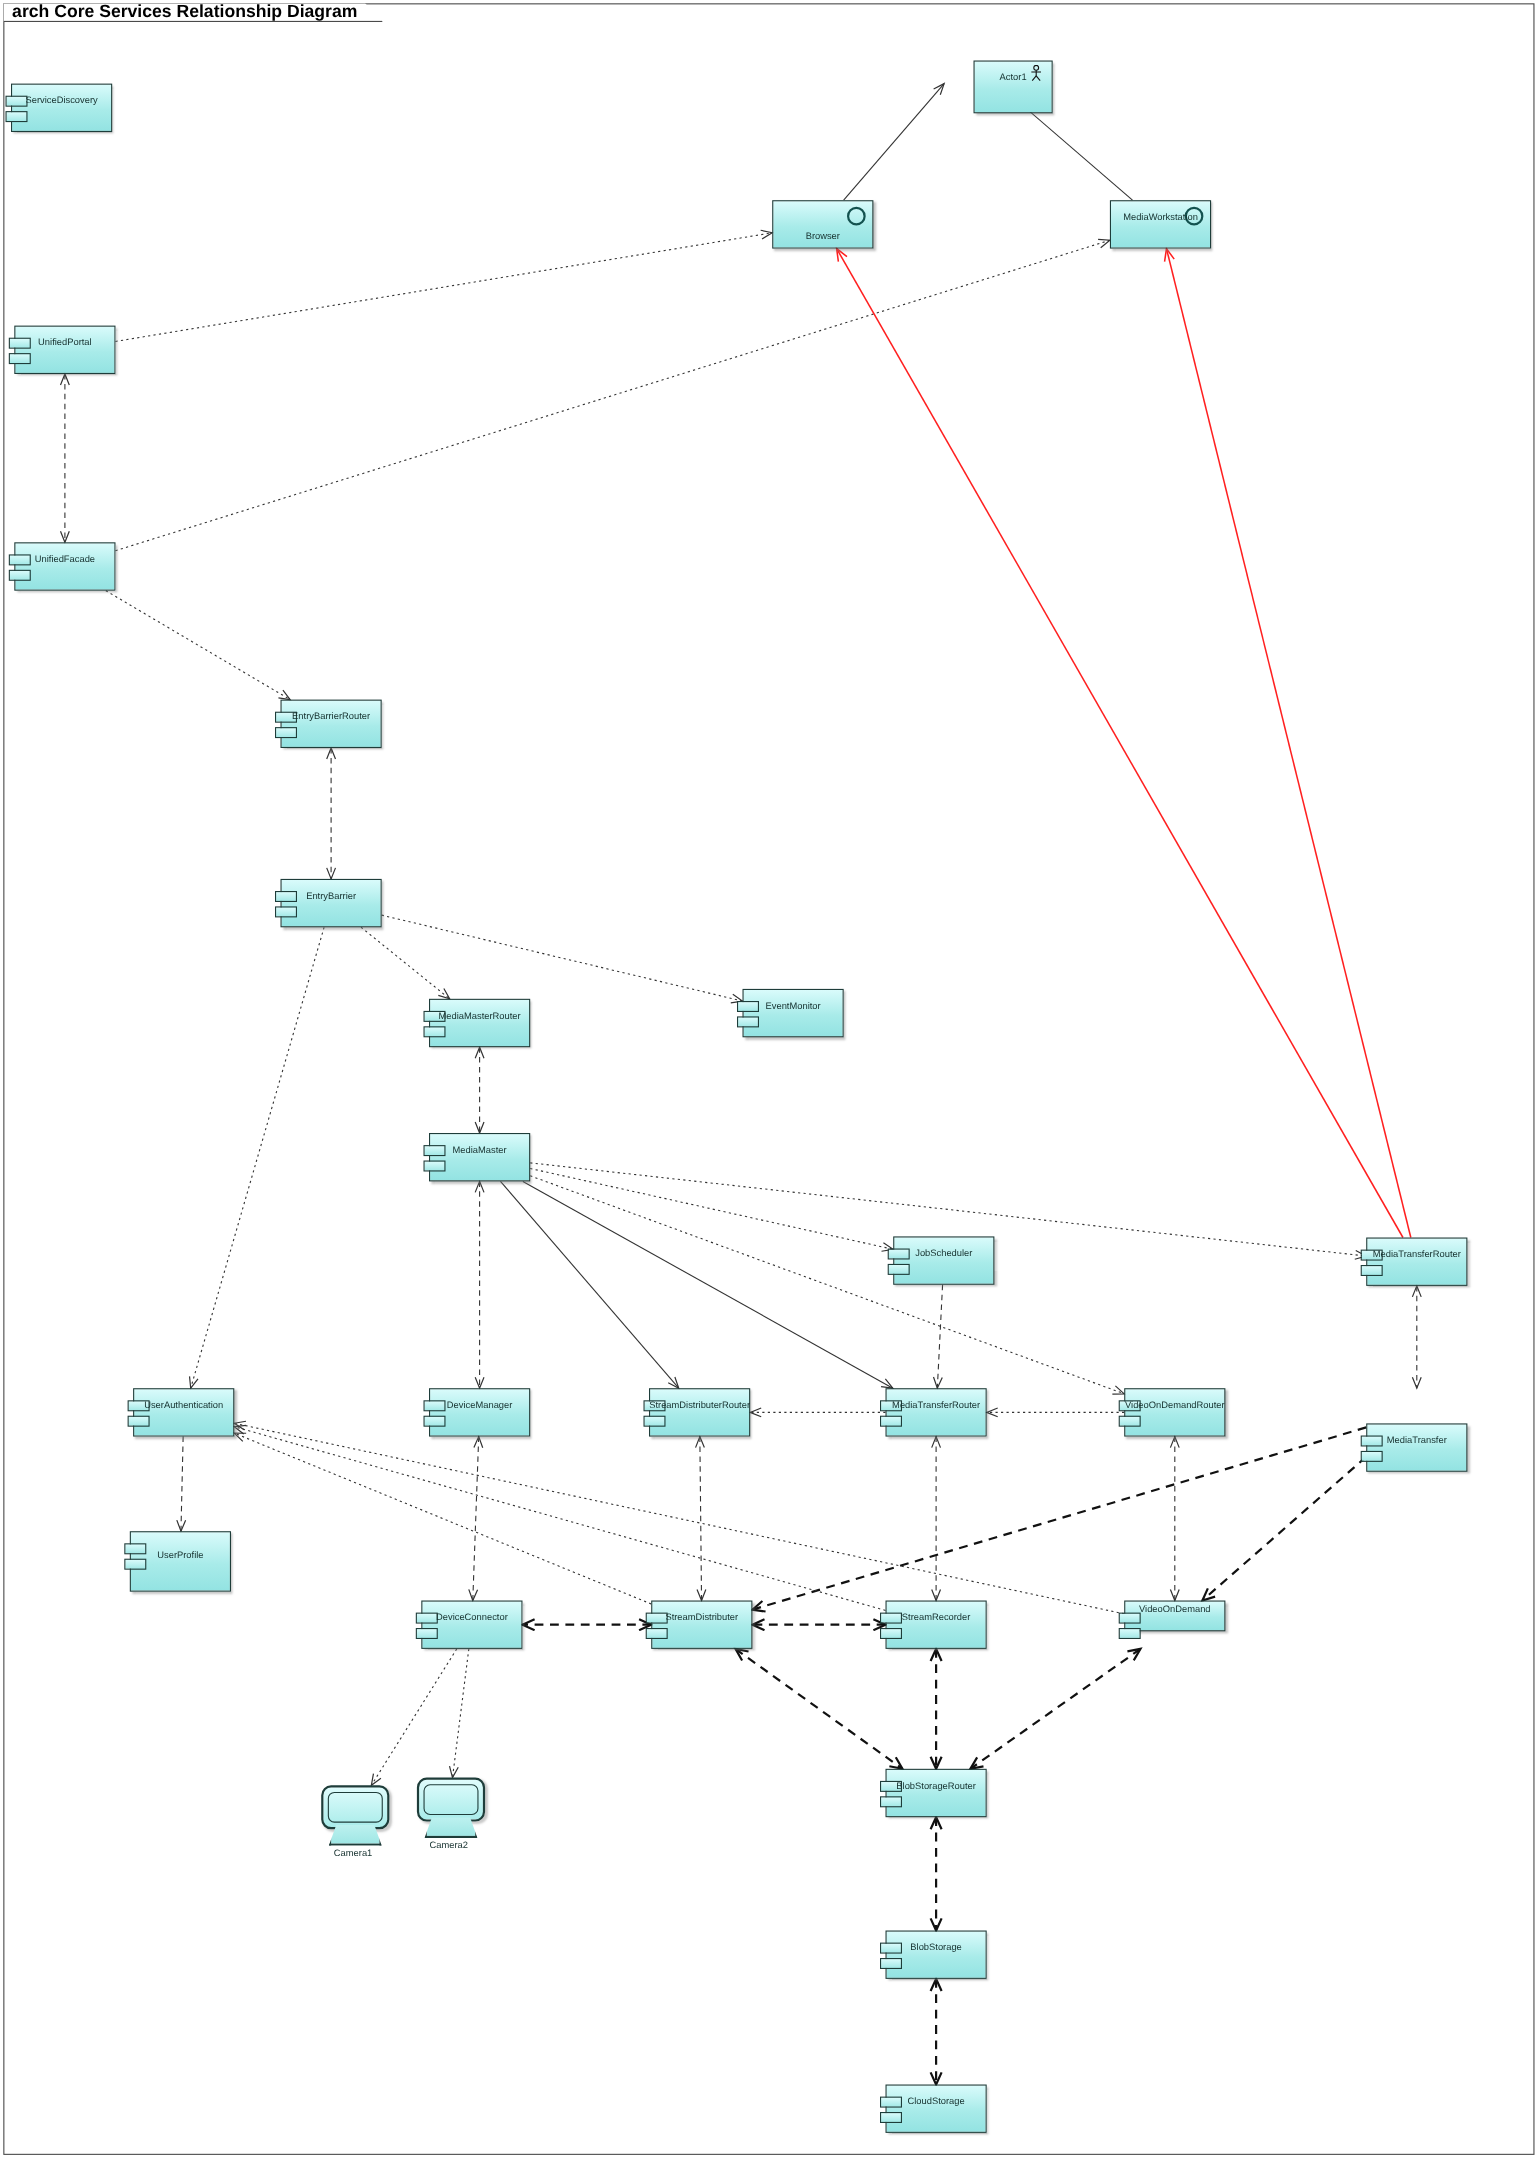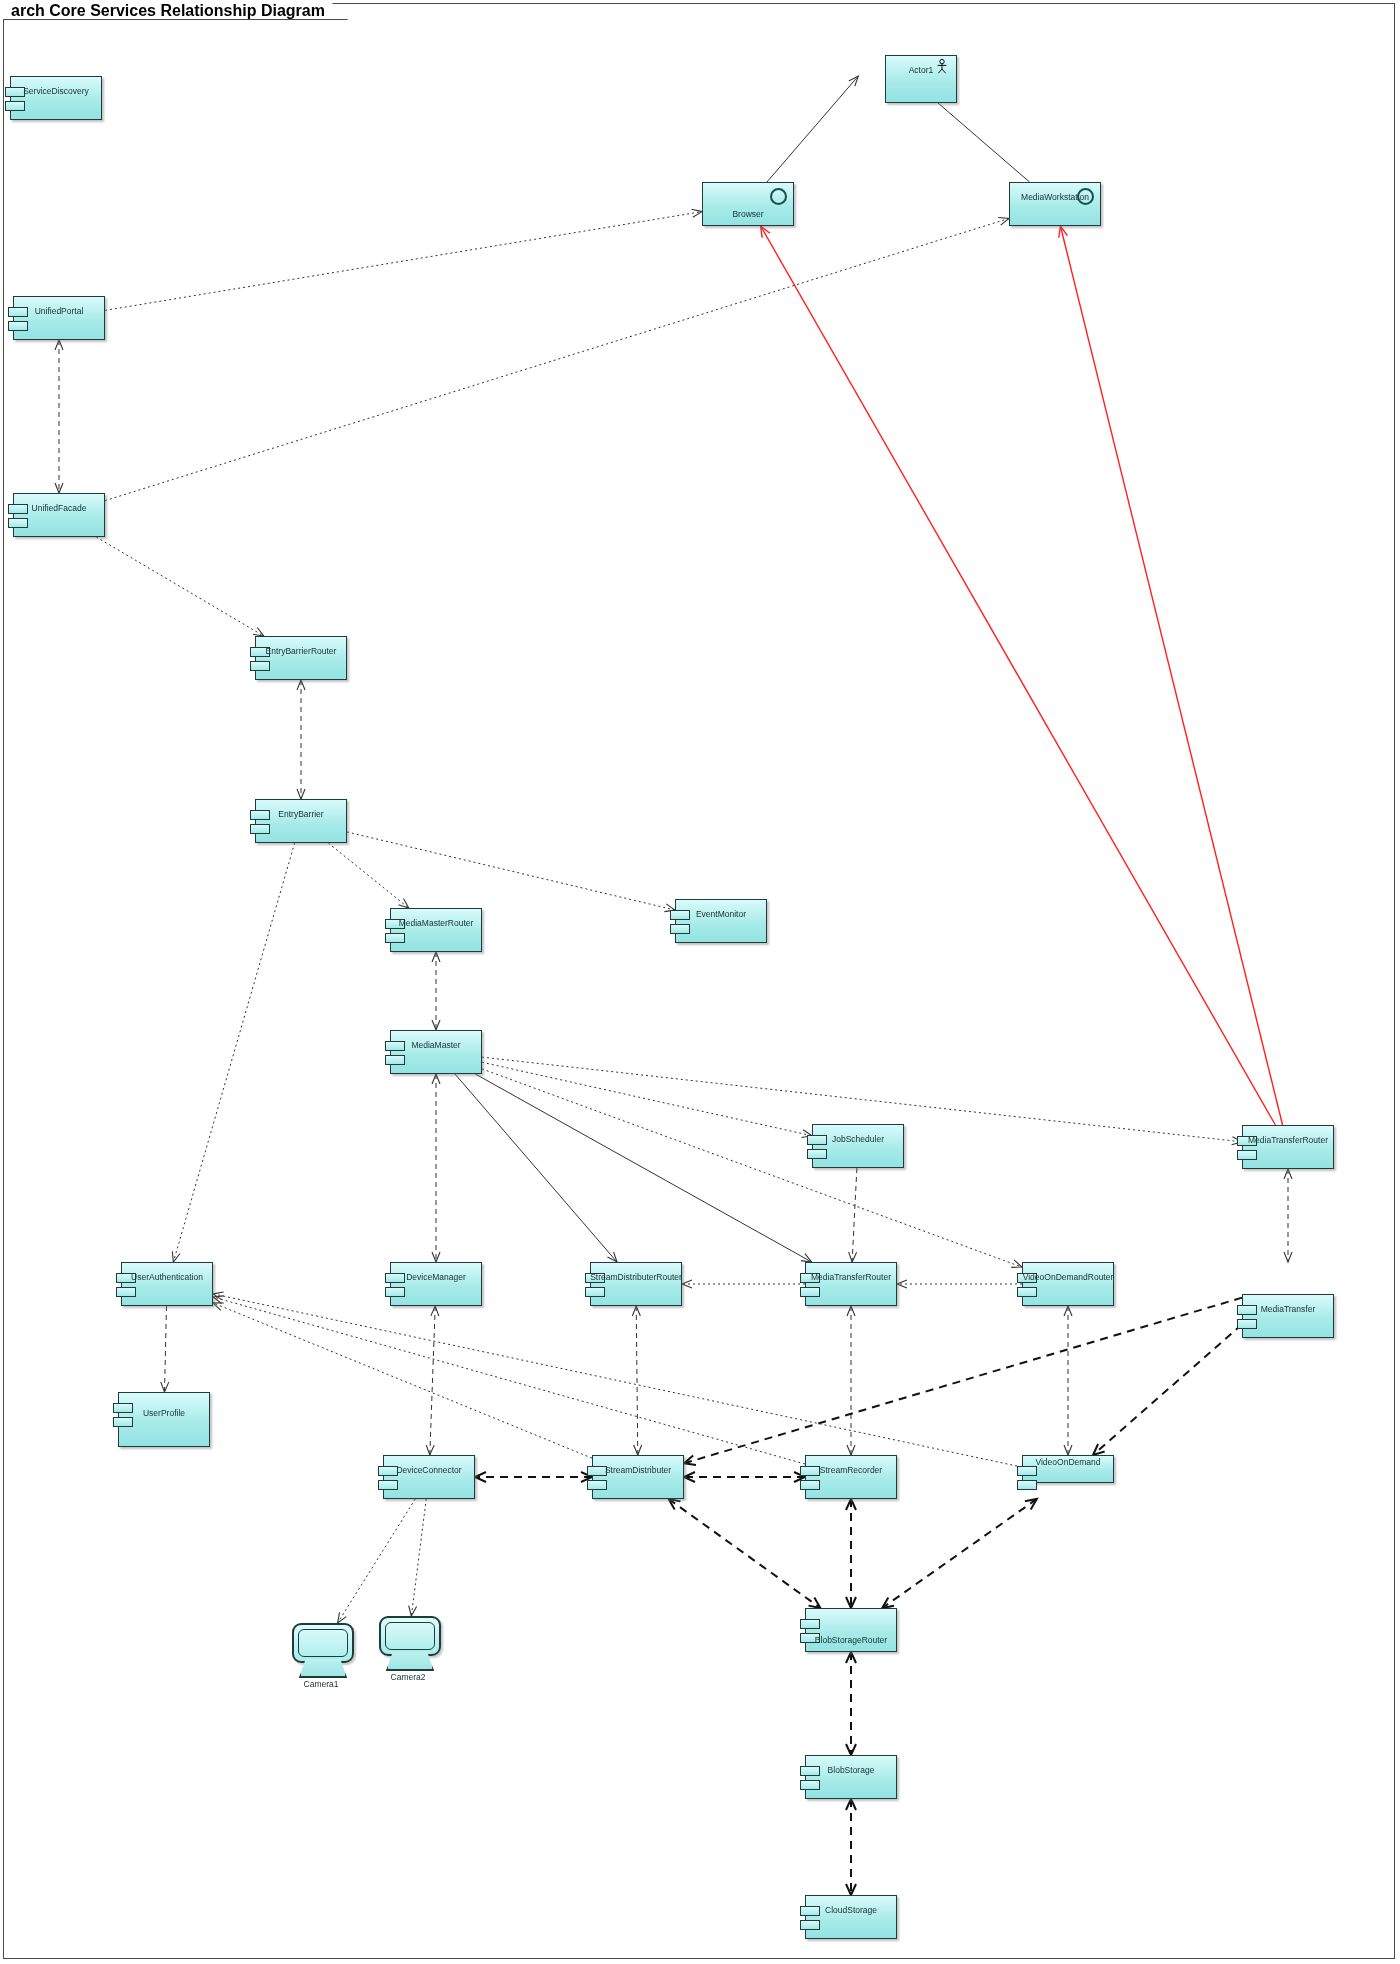--- a/index.html
+++ b/index.html
@@ -249,21 +249,21 @@
       <div class="node" style="left: 805px; top: 1455px; width: 92px; height: 44px;">
         <span class="tab t1"></span>
         <span class="tab t2"></span>
         <span class="lbl">StreamRecorder</span>
       </div>
       <div class="node" style="left: 1022px; top: 1455px; width: 92px; height: 28px;">
         <span class="tab t1"></span>
         <span class="tab t2"></span>
         <span class="lbl">VideoOnDemand</span>
       </div>
-      <div class="node" style="left: 805px; top: 1608px; width: 92px; height: 44px; align-items: flex-end;">
+      <div class="node" style="left: 805px; top: 1608px; width: 92px; height: 44px;">
         <span class="tab t1"></span>
         <span class="tab t2"></span>
         <span class="lbl">BlobStorageRouter</span>
       </div>
       <div class="node" style="left: 805px; top: 1755px; width: 92px; height: 44px;">
         <span class="tab t1"></span>
         <span class="tab t2"></span>
         <span class="lbl">BlobStorage</span>
       </div>
       <div class="node" style="left: 805px; top: 1895px; width: 92px; height: 44px;">

